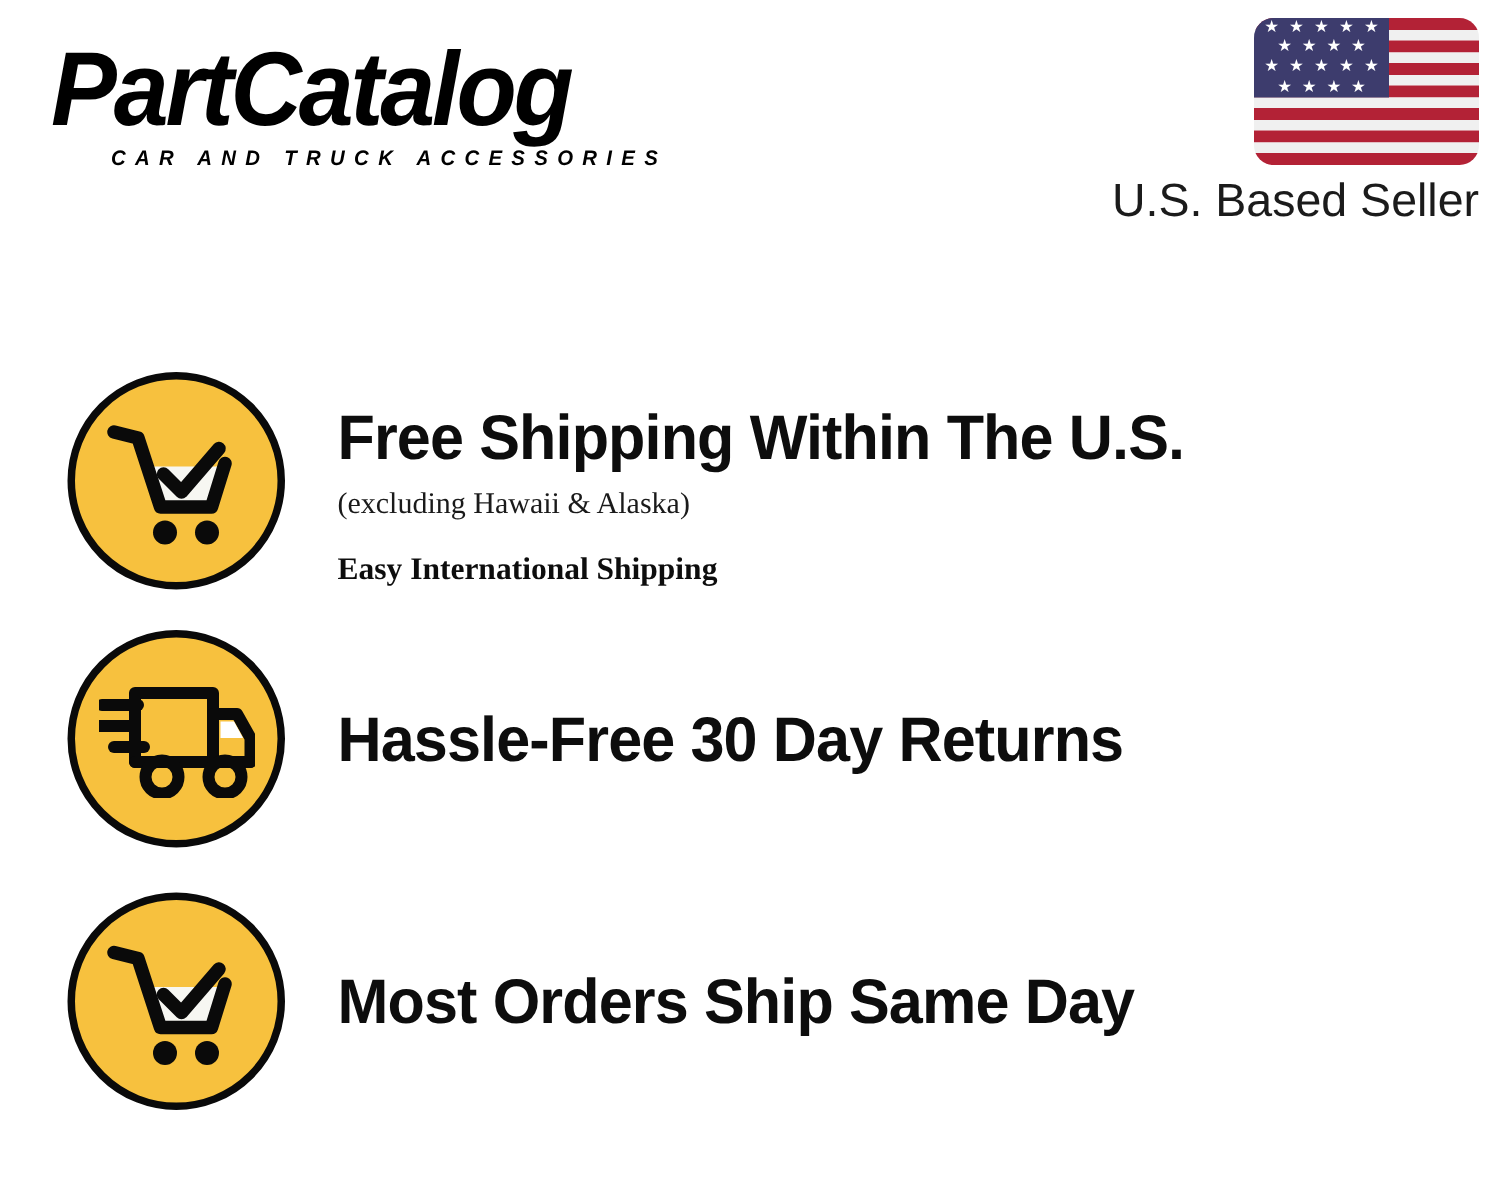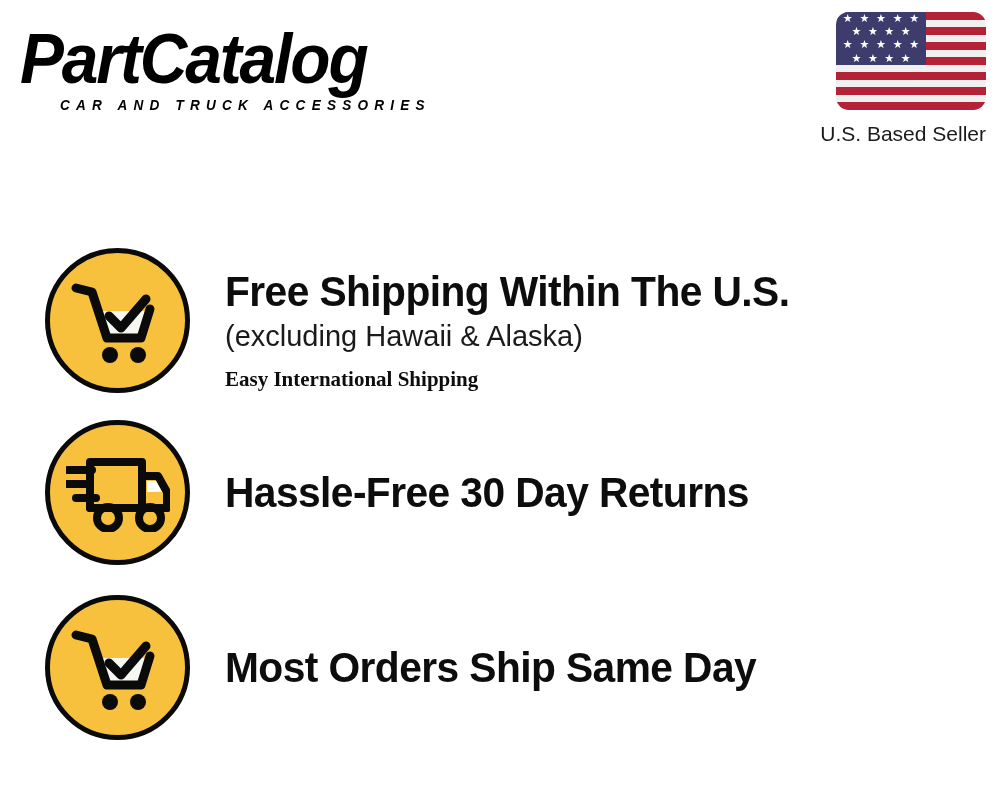--- a/index.html
+++ b/index.html
@@ -25,21 +25,21 @@
     position: absolute;
     top: 0;
     left: 0;
     width: 1000px;
     height: 175px;
   }
 
   
   .logo-block {
     position: absolute;
-    left: 20px;
+    left: 34px;
     top: 22px;
     width: 470px;
   }
 
   .logo-wordmark {
     font-family: "Liberation Sans", "DejaVu Sans", sans-serif;
     font-weight: 700;
     font-style: italic;
     font-size: 70px;
     line-height: 74px;
@@ -121,21 +121,21 @@
     line-height: 11px;
   }
   .star-row.r0 { top: 0%; }
   .star-row.r1 { top: 25%; }
   .star-row.r2 { top: 50%; }
   .star-row.r3 { top: 75%; }
   .star-row.offset { padding: 0 9px; }
 
   .seller-label {
     font-family: "Liberation Sans", "DejaVu Sans", sans-serif;
-    font-size: 21px;
+    font-size: 31px;
     font-weight: 400;
     line-height: 36px;
     color: #1b1b1b;
     margin-top: 6px;
     letter-spacing: 0px;
     white-space: nowrap;
   }
 
   
   .features {
@@ -187,23 +187,23 @@
     font-size: 42px;
     line-height: 50px;
     letter-spacing: -0.6px;
     color: #0d0d0d;
     white-space: nowrap;
     transform: scaleX(0.97);
     transform-origin: left center;
   }
 
   .feature-sub {
-    font-family: Liberation Sans, sans-serif;
+    font-family: Liberation Serif, serif;
     font-weight: 400;
-    font-size: 29px;
+    font-size: 20px;
     line-height: 30px;
     color: #1a1a1a;
     margin-top: 4px;
     white-space: nowrap;
   }
 
   .feature-sub-bold {
     font-family: Liberation Serif, serif;
     font-weight: 700;
     font-size: 21px;

